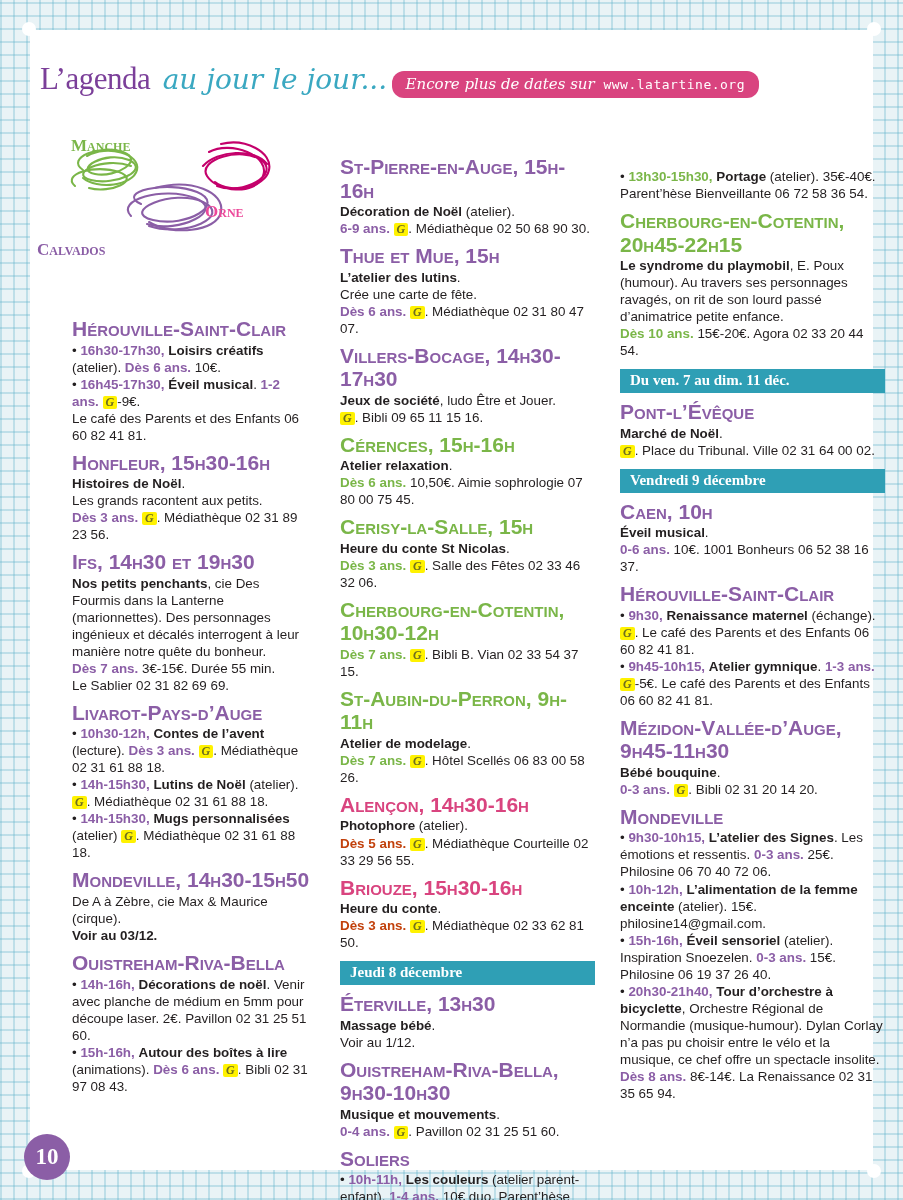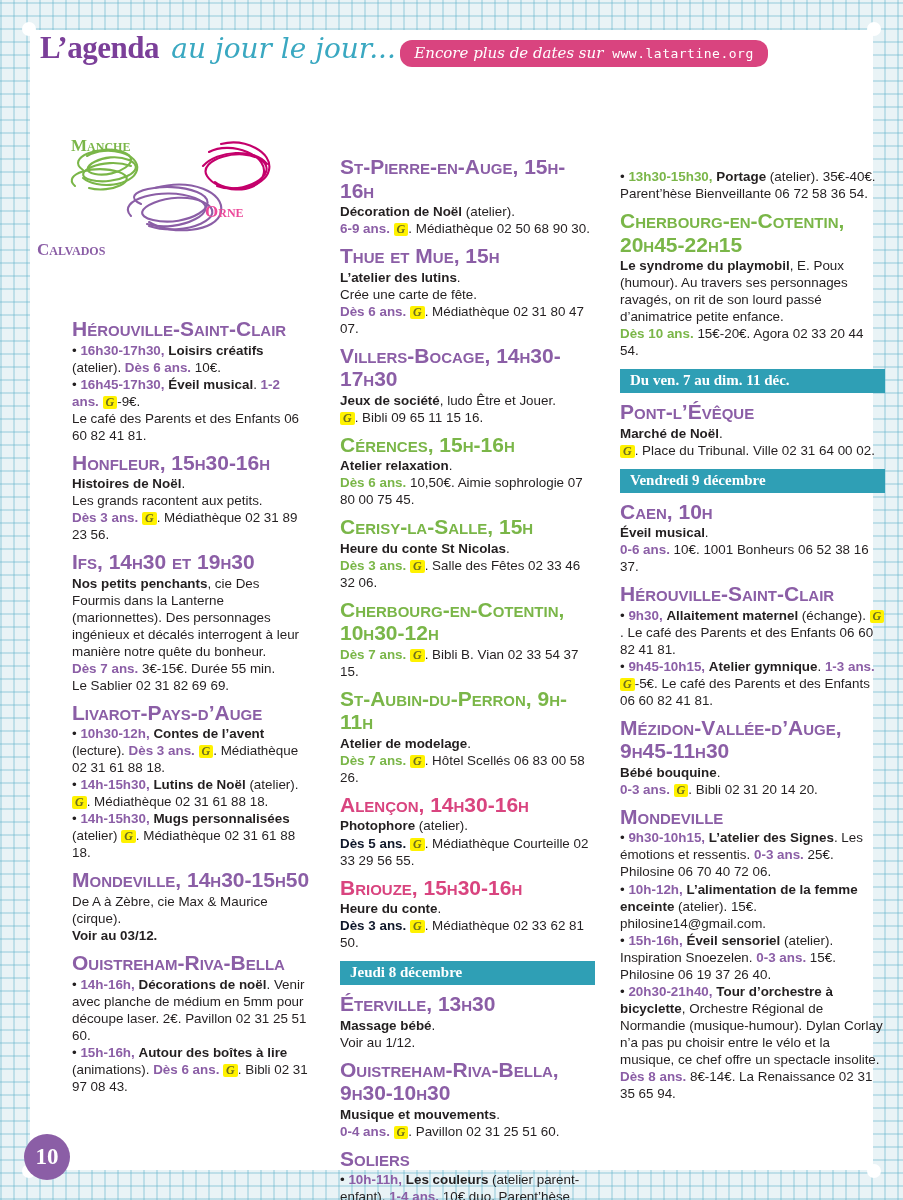--- a/index.html
+++ b/index.html
@@ -25,22 +25,22 @@
     background:#ffffff;
   }
   .corner-dot {
     position:absolute; width:14px; height:14px; border-radius:50%;
     background:#ffffff;
   }
   
   .header { position:absolute; left:40px; top:30px; }
   .title-main {
     font-family:"Liberation Serif", serif;
-    font-weight:bold; font-size:31px; color:#7b3f99;
-    letter-spacing:-0.5px; display:inline-block;
+    font-weight:normal; font-size:31px; color:#7b3f99;
+    letter-spacing:-0.5px; display:inline-block;margin-top:31px;
   }
   .title-script {
     font-family:"DejaVu Serif", serif;
     font-style:italic; font-size:28px; color:#3aa8c1;
     display:inline-block; margin-left:8px;
   }
   .subtitle-bar {
     margin-top:6px;
     background:#d9447f;
     color:#ffffff;
@@ -86,21 +86,21 @@
   .c-purple { color:#8b5ea6; }
   .c-pink   { color:#d9447f; }
   .c-green  { color:#7ab648; }
 
   .line {
     font-size:13.4px; line-height:1.27; color:#231f20;
     margin:0;
   }
   .line b { font-weight:bold; }
   .t-purple { color:#8b5ea6; font-weight:bold; }
-  .t-pink   { color:#0f172a; font-weight:bold; }
+  .t-pink   { color:#c2410c; font-weight:bold; }
   .t-green  { color:#7ab648; font-weight:bold; }
 
   .gicon {
     display:inline-block;
     background:#fff200;
     color:#6f6f1e;
     font-family:"Liberation Serif", serif;
     font-weight:bold; font-style:italic;
     font-size:12px;
     line-height:13px;
@@ -286,21 +286,21 @@
         <p class="line"><span class="gicon">G</span>. Place du Tribunal. Ville 02 31 64 00 02.</p>
       </div>
       <div class="daybar">Vendredi 9 décembre</div>
       <div class="entry">
         <div class="city c-purple">Caen, 10h</div>
         <p class="line"><b>Éveil musical</b>.</p>
         <p class="line"><b class="t-purple">0-6 ans.</b> 10€. 1001 Bonheurs 06 52 38 16 37.</p>
       </div>
       <div class="entry">
         <div class="city c-purple">Hérouville-Saint-Clair</div>
-        <p class="line">• <b class="t-purple">9h30,</b> <b>Allaitement maternel</b> (échange). <span class="gicon">G</span>. Le café des Parents et des Enfants 06 60 82 41 81.</p>
+        <p class="line">• <b class="t-purple">9h30,</b> <b>Renaissance maternel</b> (échange). <span class="gicon">G</span>. Le café des Parents et des Enfants 06 60 82 41 81.</p>
         <p class="line">• <b class="t-purple">9h45-10h15,</b> <b>Atelier gymnique</b>. <b class="t-purple">1-3 ans.</b> <span class="gicon">G</span>-5€. Le café des Parents et des Enfants 06 60 82 41 81.</p>
       </div>
       <div class="entry">
         <div class="city c-purple">Mézidon-Vallée-d’Auge, 9h45-11h30</div>
         <p class="line"><b>Bébé bouquine</b>.</p>
         <p class="line"><b class="t-purple">0-3 ans.</b> <span class="gicon">G</span>. Bibli  02 31 20 14 20.</p>
       </div>
       <div class="entry">
         <div class="city c-purple">Mondeville</div>
         <p class="line">• <b class="t-purple">9h30-10h15,</b> <b>L’atelier des Signes</b>. Les émotions et ressentis. <b class="t-purple">0-3 ans.</b> 25€. Philosine 06 70 40 72 06.</p>

